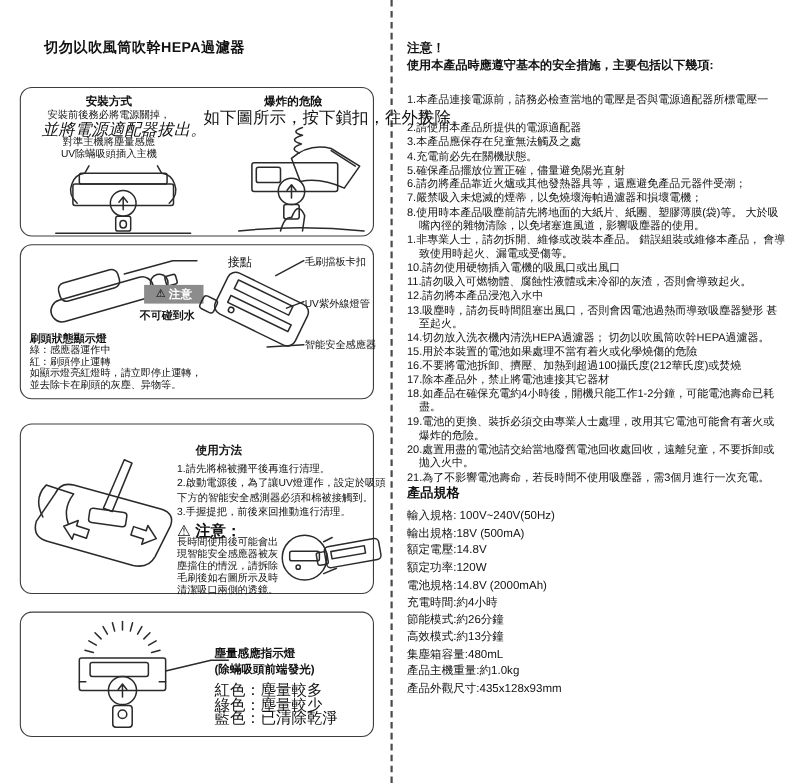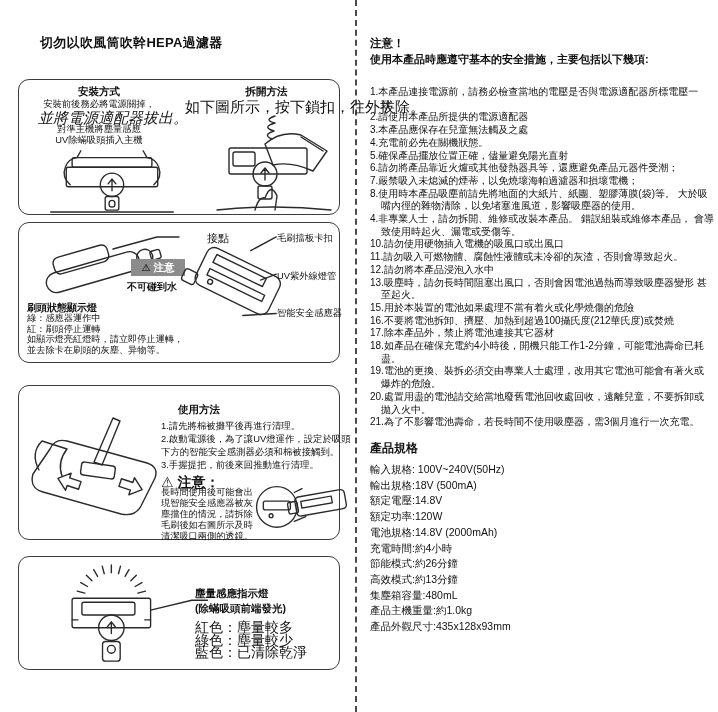--- a/index.html
+++ b/index.html
@@ -40,21 +40,21 @@
       <path d="M108,44 q9,-8 5,-18 q-3,-9 -12,-10 l-4,-7" fill="#fff"></path>
       <rect x="24" y="16" width="82" height="10" rx="2" fill="#fff"></rect>
       <rect x="18" y="26" width="94" height="20" rx="2" fill="#fff"></rect>
       <circle cx="65" cy="44" r="12" fill="#fff"></circle>
       <path d="M65,50 V39 M61,43 l4,-5 4,5"></path>
       <rect x="58" y="56" width="14" height="14" rx="2" fill="#fff"></rect>
       <rect x="62" y="60" width="6" height="7" rx="3"></rect>
       <path d="M2,72 h126"></path>
     </svg>
 
-    <div class="abs b ctr nw" style="left:180px;top:5px;width:135px;font-size:10.5px;">拆開方法</div>
+    <div class="abs b ctr nw" style="left:180px;top:5px;width:135px;font-size:10.5px;">爆炸的危險</div>
     <div class="abs ctr nw" style="left:166px;top:18px;width:154px;font-size:15px;">如下圖所示，按下鎖扣，往外拔除。</div>
 
     <svg class="illus" style="left:196px;top:32px;" width="118" height="100" viewBox="0 0 118 100">
       <path d="M60,4 q-12,4 0,7 q-14,4 -1,8 q-12,4 -2,8"></path>
       <path d="M50,32 q16,-14 36,-9 l26,16 -14,20 q-22,-10 -40,-6 z" fill="#fff"></path>
       <path d="M86,25 l22,14"></path>
       <rect x="14" y="36" width="78" height="26" rx="2" fill="#fff"></rect>
       <rect x="18" y="40" width="22" height="14" rx="2"></rect>
       <circle cx="50" cy="62" r="12" fill="#fff"></circle>
       <path d="M50,68 V57 M46,61 l4,-5 4,5"></path>
@@ -190,25 +190,26 @@
 
   <div class="abs itemlist" style="left:370px;top:86px;width:344px;font-size:10px;line-height:12.7px;">
       <div>1.本產品連接電源前，請務必檢查當地的電壓是否與電源適配器所標電壓一致。</div>
       <div>2.請使用本產品所提供的電源適配器</div>
       <div>3.本產品應保存在兒童無法觸及之處</div>
       <div>4.充電前必先在關機狀態。</div>
       <div>5.確保產品擺放位置正確，儘量避免陽光直射</div>
       <div>6.請勿將產品靠近火爐或其他發熱器具等，還應避免產品元器件受潮；</div>
       <div>7.嚴禁吸入未熄滅的煙蒂，以免燒壞海帕過濾器和損壞電機；</div>
       <div>8.使用時本產品吸塵前請先將地面的大紙片、紙團、塑膠薄膜(袋)等。 大於吸嘴內徑的雜物清除，以免堵塞進風道，影響吸塵器的使用。</div>
-      <div>4.非專業人士，請勿拆開、維修或改裝本產品。 錯誤組裝或維修本產品， 會導致使用時起火、漏電或受傷等。</div>
+      <div>1.非專業人士，請勿拆開、維修或改裝本產品。 錯誤組裝或維修本產品， 會導致使用時起火、漏電或受傷等。</div>
       <div>10.請勿使用硬物插入電機的吸風口或出風口</div>
       <div>11.請勿吸入可燃物體、腐蝕性液體或未冷卻的灰渣，否則會導致起火。</div>
       <div>12.請勿將本產品浸泡入水中</div>
       <div>13.吸塵時，請勿長時間阻塞出風口，否則會因電池過熱而導致吸塵器變形 甚至起火。</div>
+      <div>14.切勿放入洗衣機內清洗HEPA過濾器； 切勿以吹風筒吹幹HEPA過濾器。</div>
       <div>15.用於本裝置的電池如果處理不當有着火或化學燒傷的危險</div>
       <div>16.不要將電池拆卸、擠壓、加熱到超過100攝氏度(212華氏度)或焚燒</div>
       <div>17.除本產品外，禁止將電池連接其它器材</div>
       <div>18.如產品在確保充電約4小時後，開機只能工作1-2分鐘，可能電池壽命已耗盡。</div>
       <div>19.電池的更換、裝拆必須交由專業人士處理，改用其它電池可能會有著火或 爆炸的危險。</div>
       <div>20.處置用盡的電池請交給當地廢舊電池回收處回收，遠離兒童，不要拆卸或 拋入火中。</div>
       <div>21.為了不影響電池壽命，若長時間不使用吸塵器，需3個月進行一次充電。</div>
     </div>
 
   <div class="abs b nw" style="left:370px;top:440px;font-size:12px;">產品規格</div>

